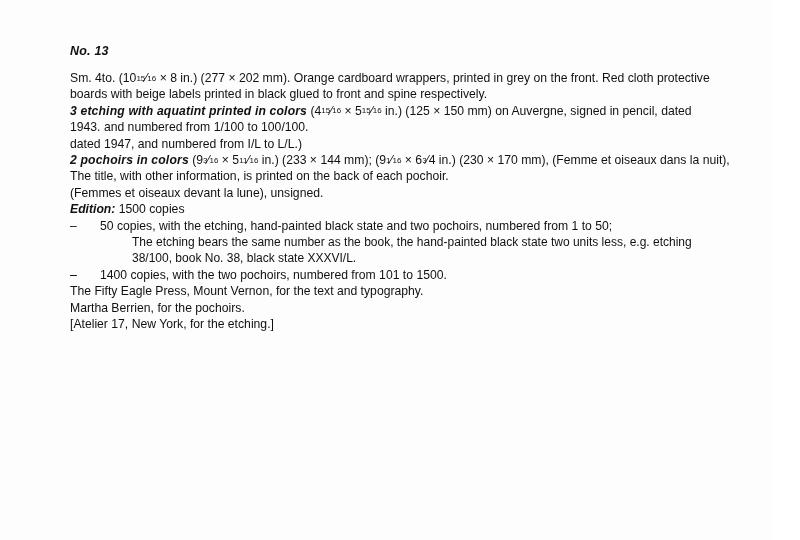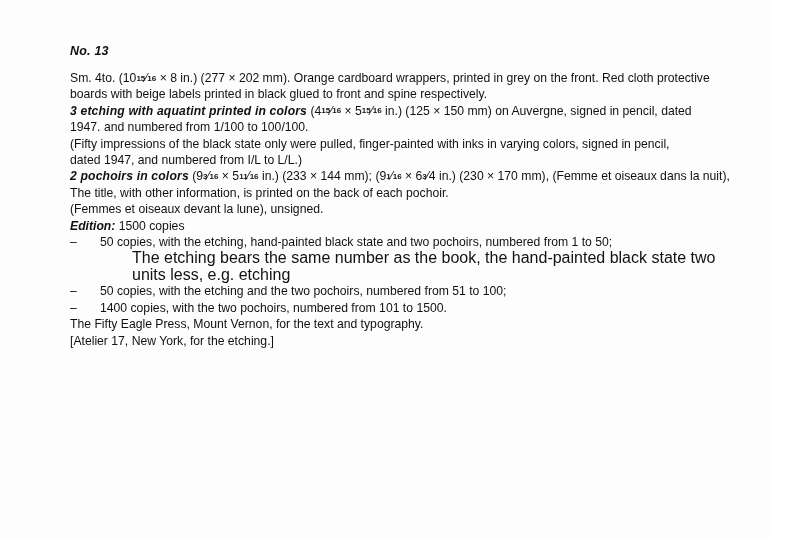--- a/index.html
+++ b/index.html
@@ -48,84 +48,83 @@
   .label-bold-italic {
     font-weight: bold;
     font-style: italic;
     text-align: right;
   }
   sup {
     font-size: 8px;
     vertical-align: top;
     position: relative;
     top: 0.5px;
-    font-weight: bold;
   }
   .list {
     margin: 0;
     padding: 0;
     list-style: none;
   }
   .list-item {
     font-size: 12.2px;
     line-height: 16.4px;
     position: relative;
     padding-left: 30px;
   }
   .dash {
     position: absolute;
     left: 0px;
     top: 0px;
     width: 12px;
     text-align: left;
   }
   .sub-note {
-    font-size: 16px;
+    font-size: 12px;
     line-height: 16.4px;
     padding-left: 62px;
   }
   .section-gap { margin-top: 12px; }
 </style>
 </head>
 <body>
 
 <div class="page">
   <div class="content">
 
     <div class="entry-number">No. 13</div>
 
     <p class="para">Sm. 4to. (10<sup>15</sup>⁄<sup>16</sup> × 8 in.) (277 × 202 mm). Orange cardboard wrappers, printed in grey on the front. Red cloth protective</p>
     <p class="para">boards with beige labels printed in black glued to front and spine respectively.</p>
 
     <p class="para"><span class="lead-bold-italic">3 etching with aquatint printed in colors</span><span> (4<sup>15</sup>⁄<sup>16</sup> × 5<sup>15</sup>⁄<sup>16</sup> in.) (125 × 150 mm) on Auvergne, signed in pencil, dated</span></p>
-    <p class="para">1947. and numbered from 1/100 to 100/100.</p>
+    <p class="para">1943. and numbered from 1/100 to 100/100.</p>
 
-    <p class="para">(Fifty impressions of the black state only were pulled, finger-painted with inks in varying colors, signed in pencil,</p>
     <p class="para">dated 1947, and numbered from I/L to L/L.)</p>
 
     <p class="para"><span class="lead-bold-italic">2 pochoirs in colors</span><span> (9<sup>3</sup>⁄<sup>16</sup> × 5<sup>11</sup>⁄<sup>16</sup> in.) (233 × 144 mm); (9<sup>1</sup>⁄<sup>16</sup> × 6<sup>3</sup>⁄4 in.) (230 × 170 mm), (Femme et oiseaux dans la nuit),</span></p>
     <p class="para block-gap">The title, with other information, is printed on the back of each pochoir.</p>
 
     <p class="para">(Femmes et oiseaux devant la lune), unsigned.</p>
 
     <p class="para section-gap"><span class="label-bold-italic">Edition:</span><span> 1500 copies</span></p>
 
     <ul class="list">
       <li class="list-item">
         <span class="dash">–</span>
         <span>50 copies, with the etching, hand-painted black state and two pochoirs, numbered from 1 to 50;</span>
       </li>
       <li class="sub-note">The etching bears the same number as the book, the hand-painted black state two units less, e.g. etching</li>
+      <li class="sub-note">38/100, book No. 38, black state XXXVI/L.</li>
       <li class="list-item">
         <span class="dash">–</span>
-        <span>50 copies, with the etching and the two pochoirs, numbered from 51 to 100;</span>
       </li>
       <li class="list-item">
         <span class="dash">–</span>
         <span>1400 copies, with the two pochoirs, numbered from 101 to 1500.</span>
       </li>
     </ul>
 
     <p class="para">The Fifty Eagle Press, Mount Vernon, for the text and typography.</p>
+    <p class="para">Martha Berrien, for the pochoirs.</p>
     <p class="para">[Atelier 17, New York, for the etching.]</p>
 
   </div>
 </div>
 
 </body></html>

